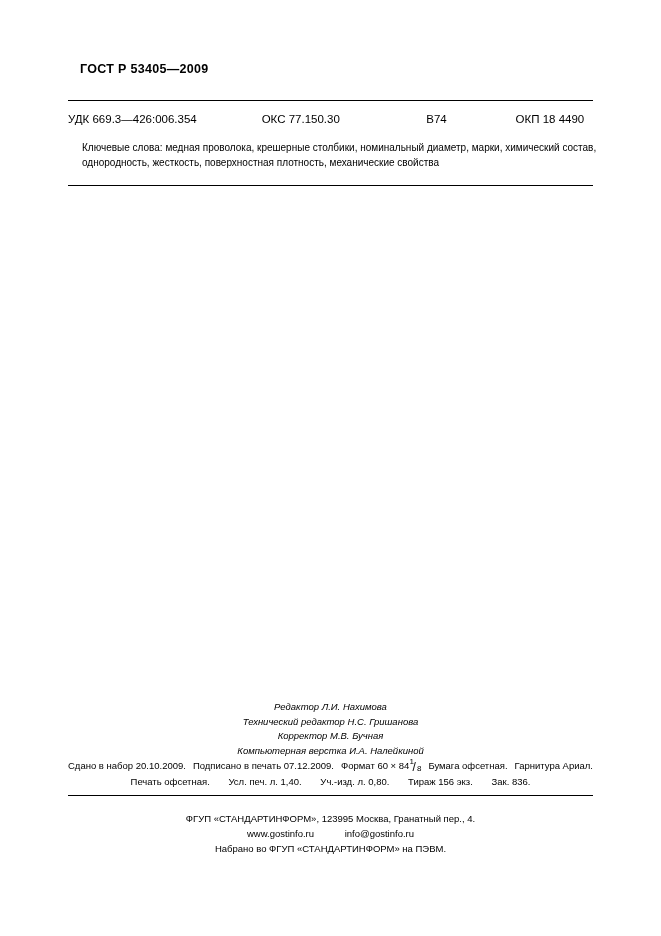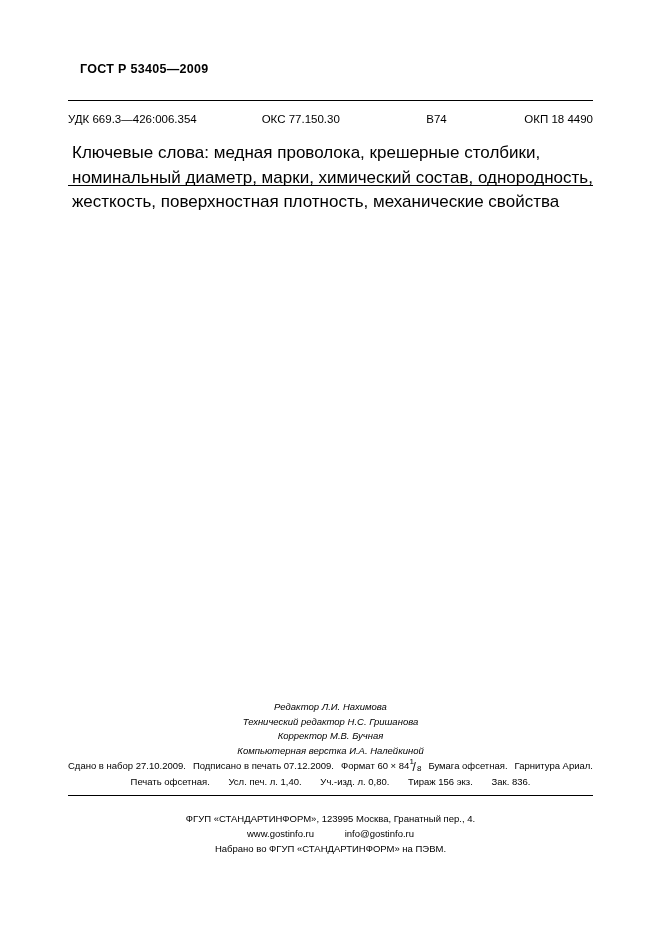--- a/index.html
+++ b/index.html
@@ -41,28 +41,28 @@
     position: absolute;
     top: 113px;
     left: 68px;
     width: 525px;
     font-size: 11.5px;
     display: flex;
   }
   .codes-row .c1 { width: 200px; }
   .codes-row .c2 { width: 170px; }
   .codes-row .c3 { width: 53px; }
-  .codes-row .c4 { width: 80px; text-align: right; margin-left: 38px; }
+  .codes-row .c4 { width: 80px; text-align: left; margin-left: 38px; }
 
   .keywords {
     position: absolute;
     top: 141px;
-    left: 72px;
+    left: 82px;
     width: 528px;
-    font-size: 17px;
+    font-size: 10px;
     line-height: 1.45;
   }
   .kw-label { }
   .kw-text { }
 
   .colophon {
     position: absolute;
     top: 700px;
     left: 68px;
     width: 525px;
@@ -160,21 +160,21 @@
 
   <div class="colophon">
     <div class="staff-line">Редактор  Л.И. Нахимова</div>
     <div class="staff-line">Технический редактор Н.С. Гришанова</div>
     <div class="staff-line">Корректор М.В. Бучная</div>
     <div class="staff-line">Компьютерная верстка  И.А. Налейкиной</div>
   </div>
 
   <div class="print-block">
     <div class="print-line-1">
-      <span>Сдано в набор 27.10.2009.</span>
+      <span>Сдано в набор 20.10.2009.</span>
       <span>Подписано в печать 07.12.2009.</span>
       <span>
         <span>Формат 60</span>
         <span>×</span>
         <span>84</span><span class="frac"><span class="num">1</span><span class="slash">/</span><span class="den">8</span></span>
       </span>
       <span>Бумага офсетная.</span>
       <span>Гарнитура Ариал.</span>
     </div>
     <div class="print-line-2">

